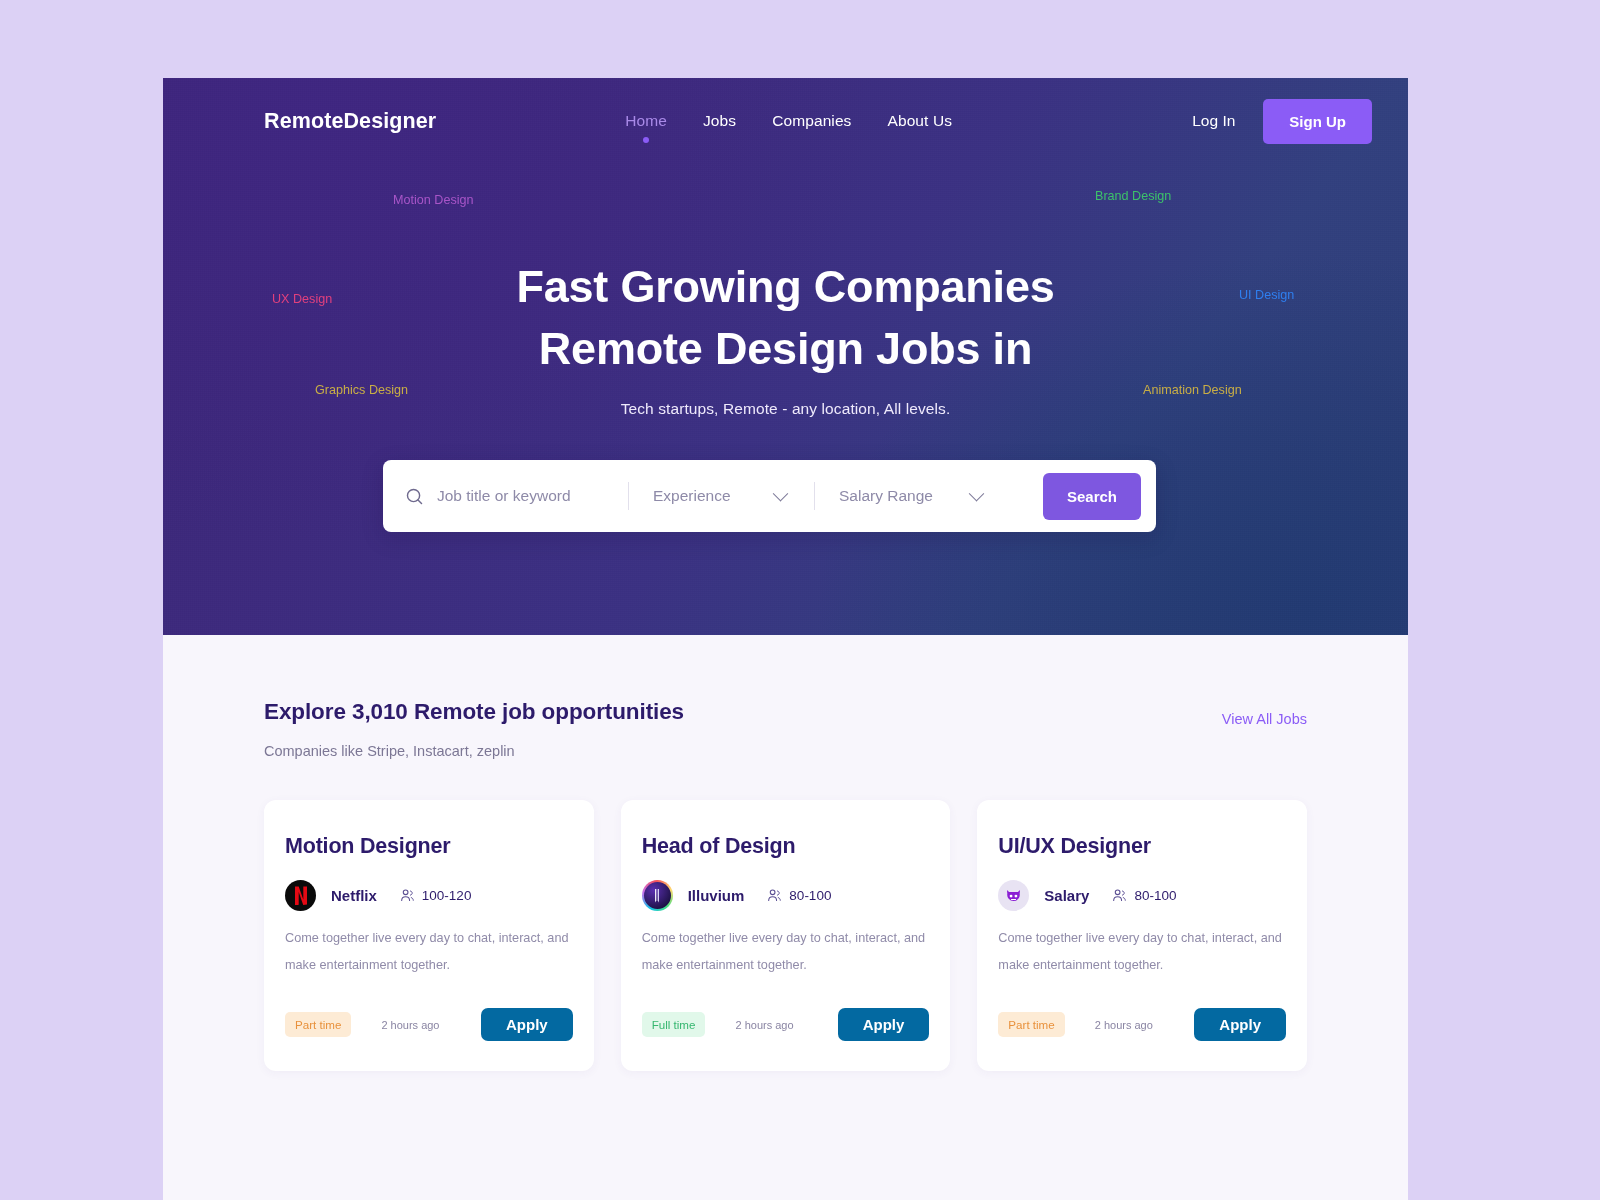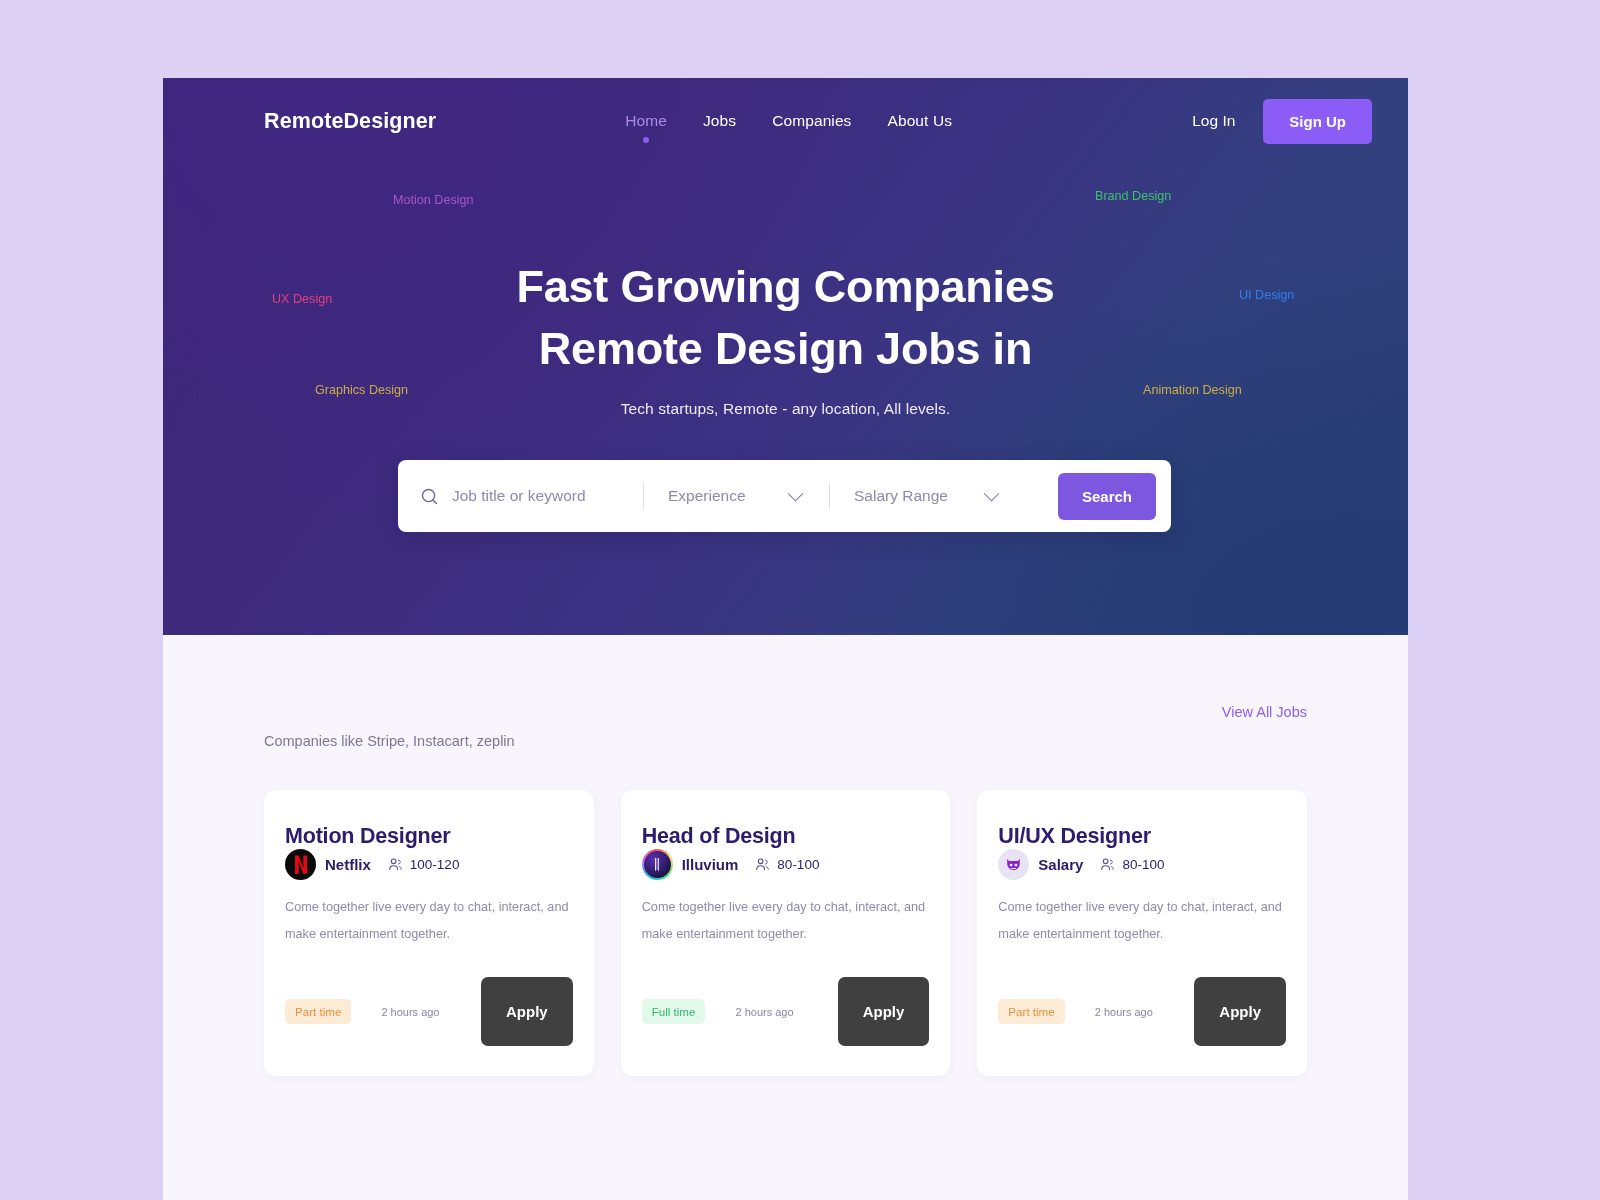--- a/index.html
+++ b/index.html
@@ -125,21 +125,21 @@
   .subline {
     margin-top: 20px;
     color: #efeafc;
     font-size: 15.5px;
     letter-spacing: .1px;
   }
 
   
   .searchbar {
     position: absolute;
-    left: 235px; top: 382px;
+    left: 220px; top: 382px;
     width: 773px; height: 72px;
     background: #ffffff;
     border-radius: 8px;
     display: flex;
     align-items: center;
     z-index: 4;
     box-shadow: 0 6px 22px rgba(20,10,60,.18);
   }
   .sb-field {
     display: flex; align-items: center;
@@ -232,21 +232,22 @@
   }
   .card-title {
     color: #2d1b6b;
     font-size: 21.5px;
     font-weight: 700;
     letter-spacing: -.2px;
   }
   .card-meta {
     display: flex;
     align-items: center;
-    gap: 9px;
+    gap: 15px;
+    margin-top: 21px;
   }
   .logo {
     width: 31px; height: 31px;
     border-radius: 50%;
     flex: none;
     display: flex; align-items: center; justify-content: center;
     overflow: hidden;
   }
   .logo-netflix { background: #0a0a0a; }
   .logo-illuvium {
@@ -294,26 +295,26 @@
   .pill-part { background: #fdebd5; color: #e8913c; }
   .pill-full { background: #e1f8ea; color: #36b770; }
   .ago {
     margin-left: 30px;
     color: #8a85a3;
     font-size: 11px;
     white-space: nowrap;
   }
   .apply-btn {
     margin-left: auto;
-    background: #404040;
+    background: #0369a1;
     color: #fff;
     font-size: 15px;
     font-weight: 700;
     border: none; border-radius: 7px;
-    padding: 26px 25px;
+    padding: 8px 25px;
     cursor: pointer;
     font-family: inherit;
   }
   svg { display: block; }
 </style>
 </head>
 <body>
 
 <div class="page">
 
@@ -372,20 +373,21 @@
         <span class="sb-text">Salary Range</span>
         <span class="chev"></span>
       </div>
 
       <button class="search-btn">Search</button>
     </div>
   </section>
 
   <section class="jobs">
     <div class="jobs-head">
+      <div class="jobs-title">Explore 3,010 Remote job opportunities</div>
       <div class="view-all">View All Jobs</div>
     </div>
     <div class="jobs-sub">Companies like Stripe, Instacart, zeplin</div>
 
     <div class="cards">
 
       <article class="card">
         <div class="card-title">Motion Designer</div>
         <div class="card-meta">
           <div class="logo logo-netflix">

